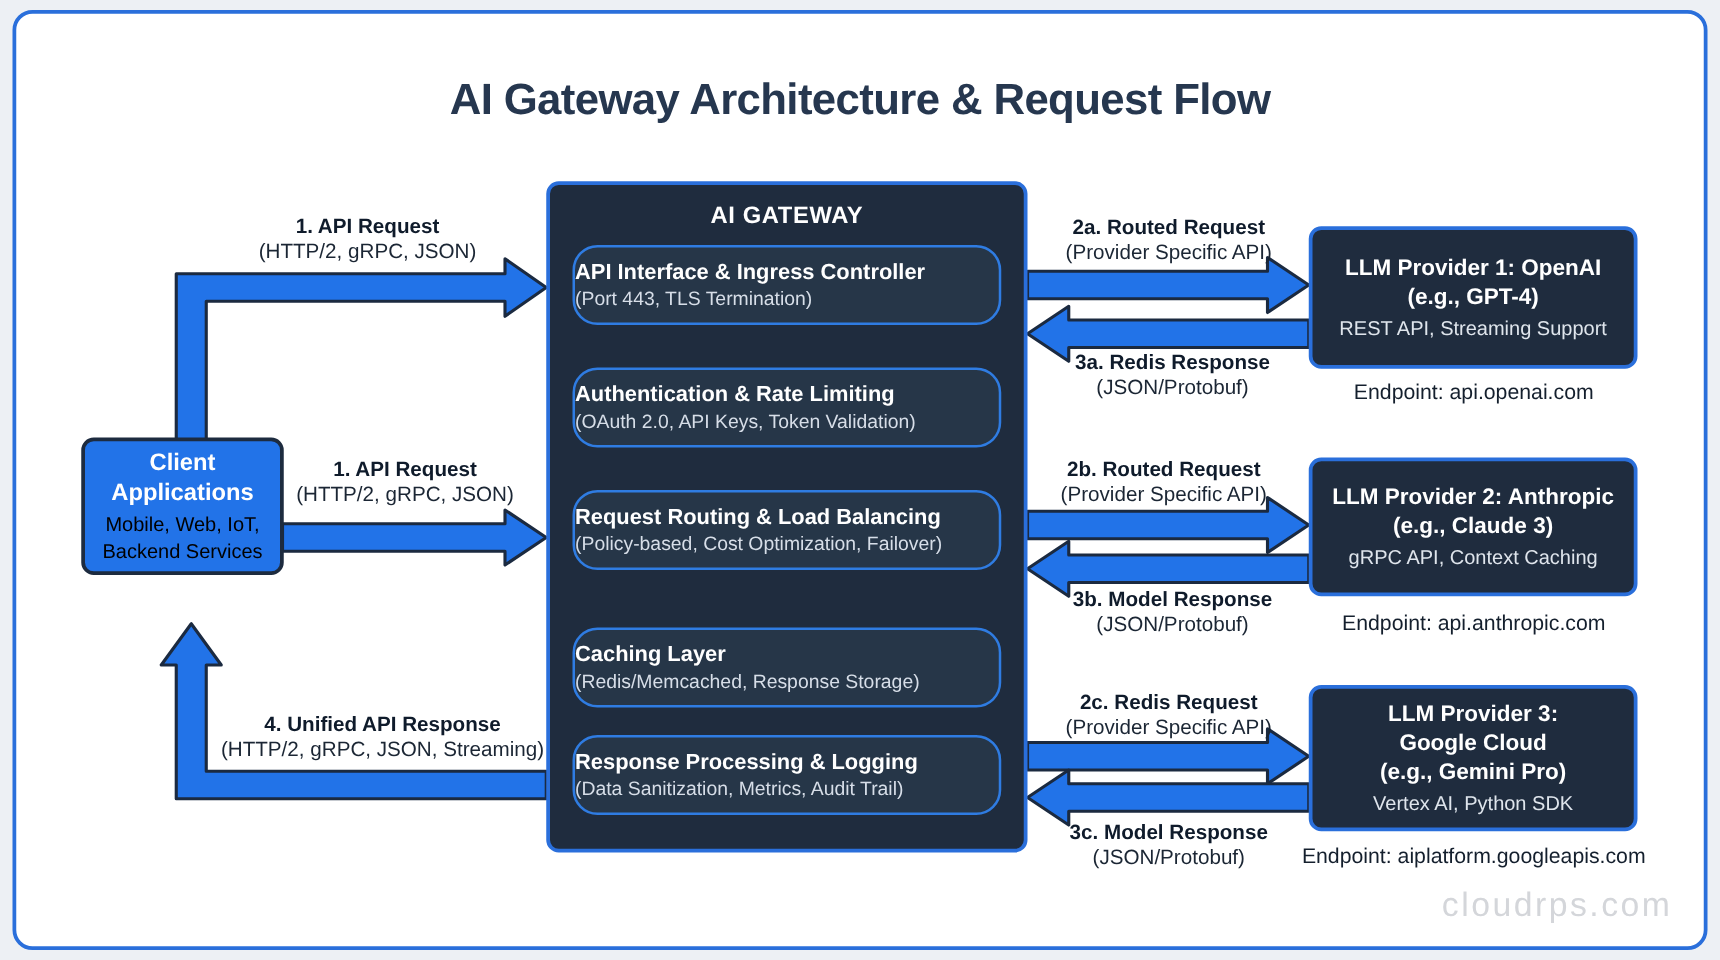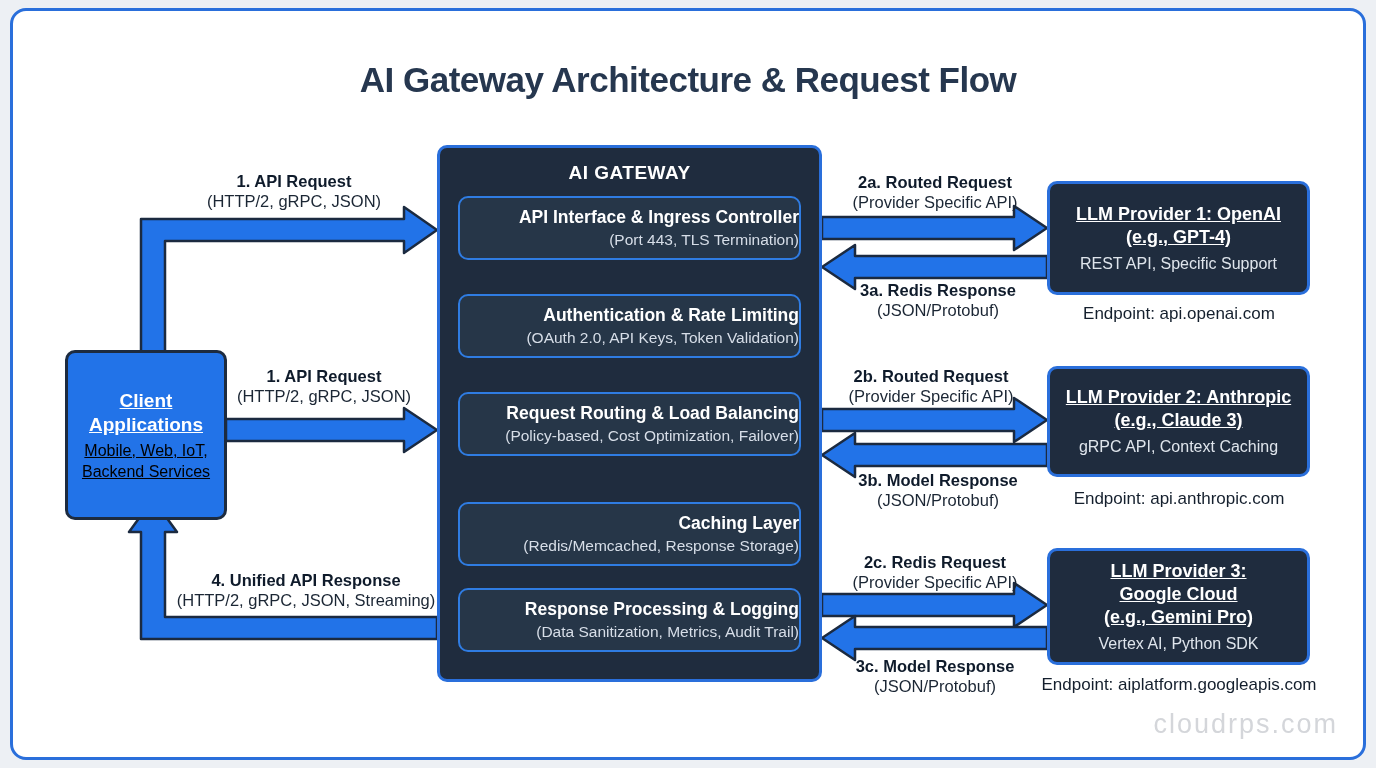--- a/index.html
+++ b/index.html
@@ -33,21 +33,21 @@
     left: 0; top: 0;
     width: 1376px; height: 768px;
     pointer-events: none;
   }
   .blue-arrow { fill: #2273e8; stroke: #1b2a40; stroke-width: 2.5; stroke-linejoin: round; }
   .gray-arrow { fill: #c2cad5; }
 
   .client-box {
     position: absolute;
     left: 65px; top: 350px;
-    width: 162px; height: 170px;
+    width: 162px; height: 110px;
     background: #2273e8;
     border: 3px solid #1d2b3f;
     border-radius: 10px;
     display: flex; flex-direction: column;
     align-items: center; justify-content: center;
     gap: 3px;
     text-align: center;
   }
   .client-box .title { font-size: 19px; font-weight: bold; color: #ffffff; line-height: 24px; }
   .client-box .sub { font-size: 16px; color: #000000; line-height: 21px; }
@@ -67,23 +67,23 @@
     font-size: 19px; font-weight: bold;
     letter-spacing: 0.5px;
     color: #ffffff;
   }
   .layer-box {
     position: absolute;
     left: 18px;
     width: 343px; height: 64px;
     background: #263648;
     border: 2px solid #2f7ce2;
-    border-radius: 10px;
+    border-radius: 20px;
     display: flex; flex-direction: column;
-    align-items: flex-end; justify-content: center;
+    align-items: flex-start; justify-content: center;
     gap: 2px;
     text-align: center;
   }
   .layer-box .title { font-size: 17.5px; font-weight: bold; color: #ffffff; line-height: 21px; white-space: nowrap; }
   .layer-box .sub { font-size: 15.5px; color: #d7dee8; line-height: 19px; white-space: nowrap; }
   .layer-1 { top: 48px; }
   .layer-2 { top: 146px; }
   .layer-3 { top: 244px; }
   .layer-4 { top: 354px; }
   .layer-5 { top: 440px; }
@@ -121,21 +121,21 @@
   .flow-label {
     position: absolute;
     text-align: center;
     transform: translateX(-50%);
     white-space: nowrap;
     line-height: 19.5px;
   }
   .flow-label .l1 { font-size: 16.5px; font-weight: bold; color: #0f1b2b; }
   .flow-label .l2 { font-size: 16.5px; color: #1b2634; }
 
-  .preline { white-space: pre-line; text-decoration: underline; }
+  .preline { white-space: pre-line; }
 
   .watermark {
     position: absolute;
     right: 38px; bottom: 28px;
     font-size: 27px;
     color: #d4d6da;
     letter-spacing: 2px;
   }
 </style>
 </head>
@@ -192,21 +192,21 @@
   </div>
   <div class="layer-box layer-5">
     <div class="title">Response Processing &amp; Logging</div>
     <div class="sub">(Data Sanitization, Metrics, Audit Trail)</div>
   </div>
 </div>
 
 <div class="provider-box provider-1">
   <div class="title preline">LLM Provider 1: OpenAI
 (e.g., GPT-4)</div>
-  <div class="sub">REST API, Specific Support</div>
+  <div class="sub">REST API, Streaming Support</div>
 </div>
 <div class="endpoint endpoint-1">Endpoint: api.openai.com</div>
 
 <div class="provider-box provider-2">
   <div class="title preline">LLM Provider 2: Anthropic
 (e.g., Claude 3)</div>
   <div class="sub">gRPC API, Context Caching</div>
 </div>
 <div class="endpoint endpoint-2">Endpoint: api.anthropic.com</div>
 

